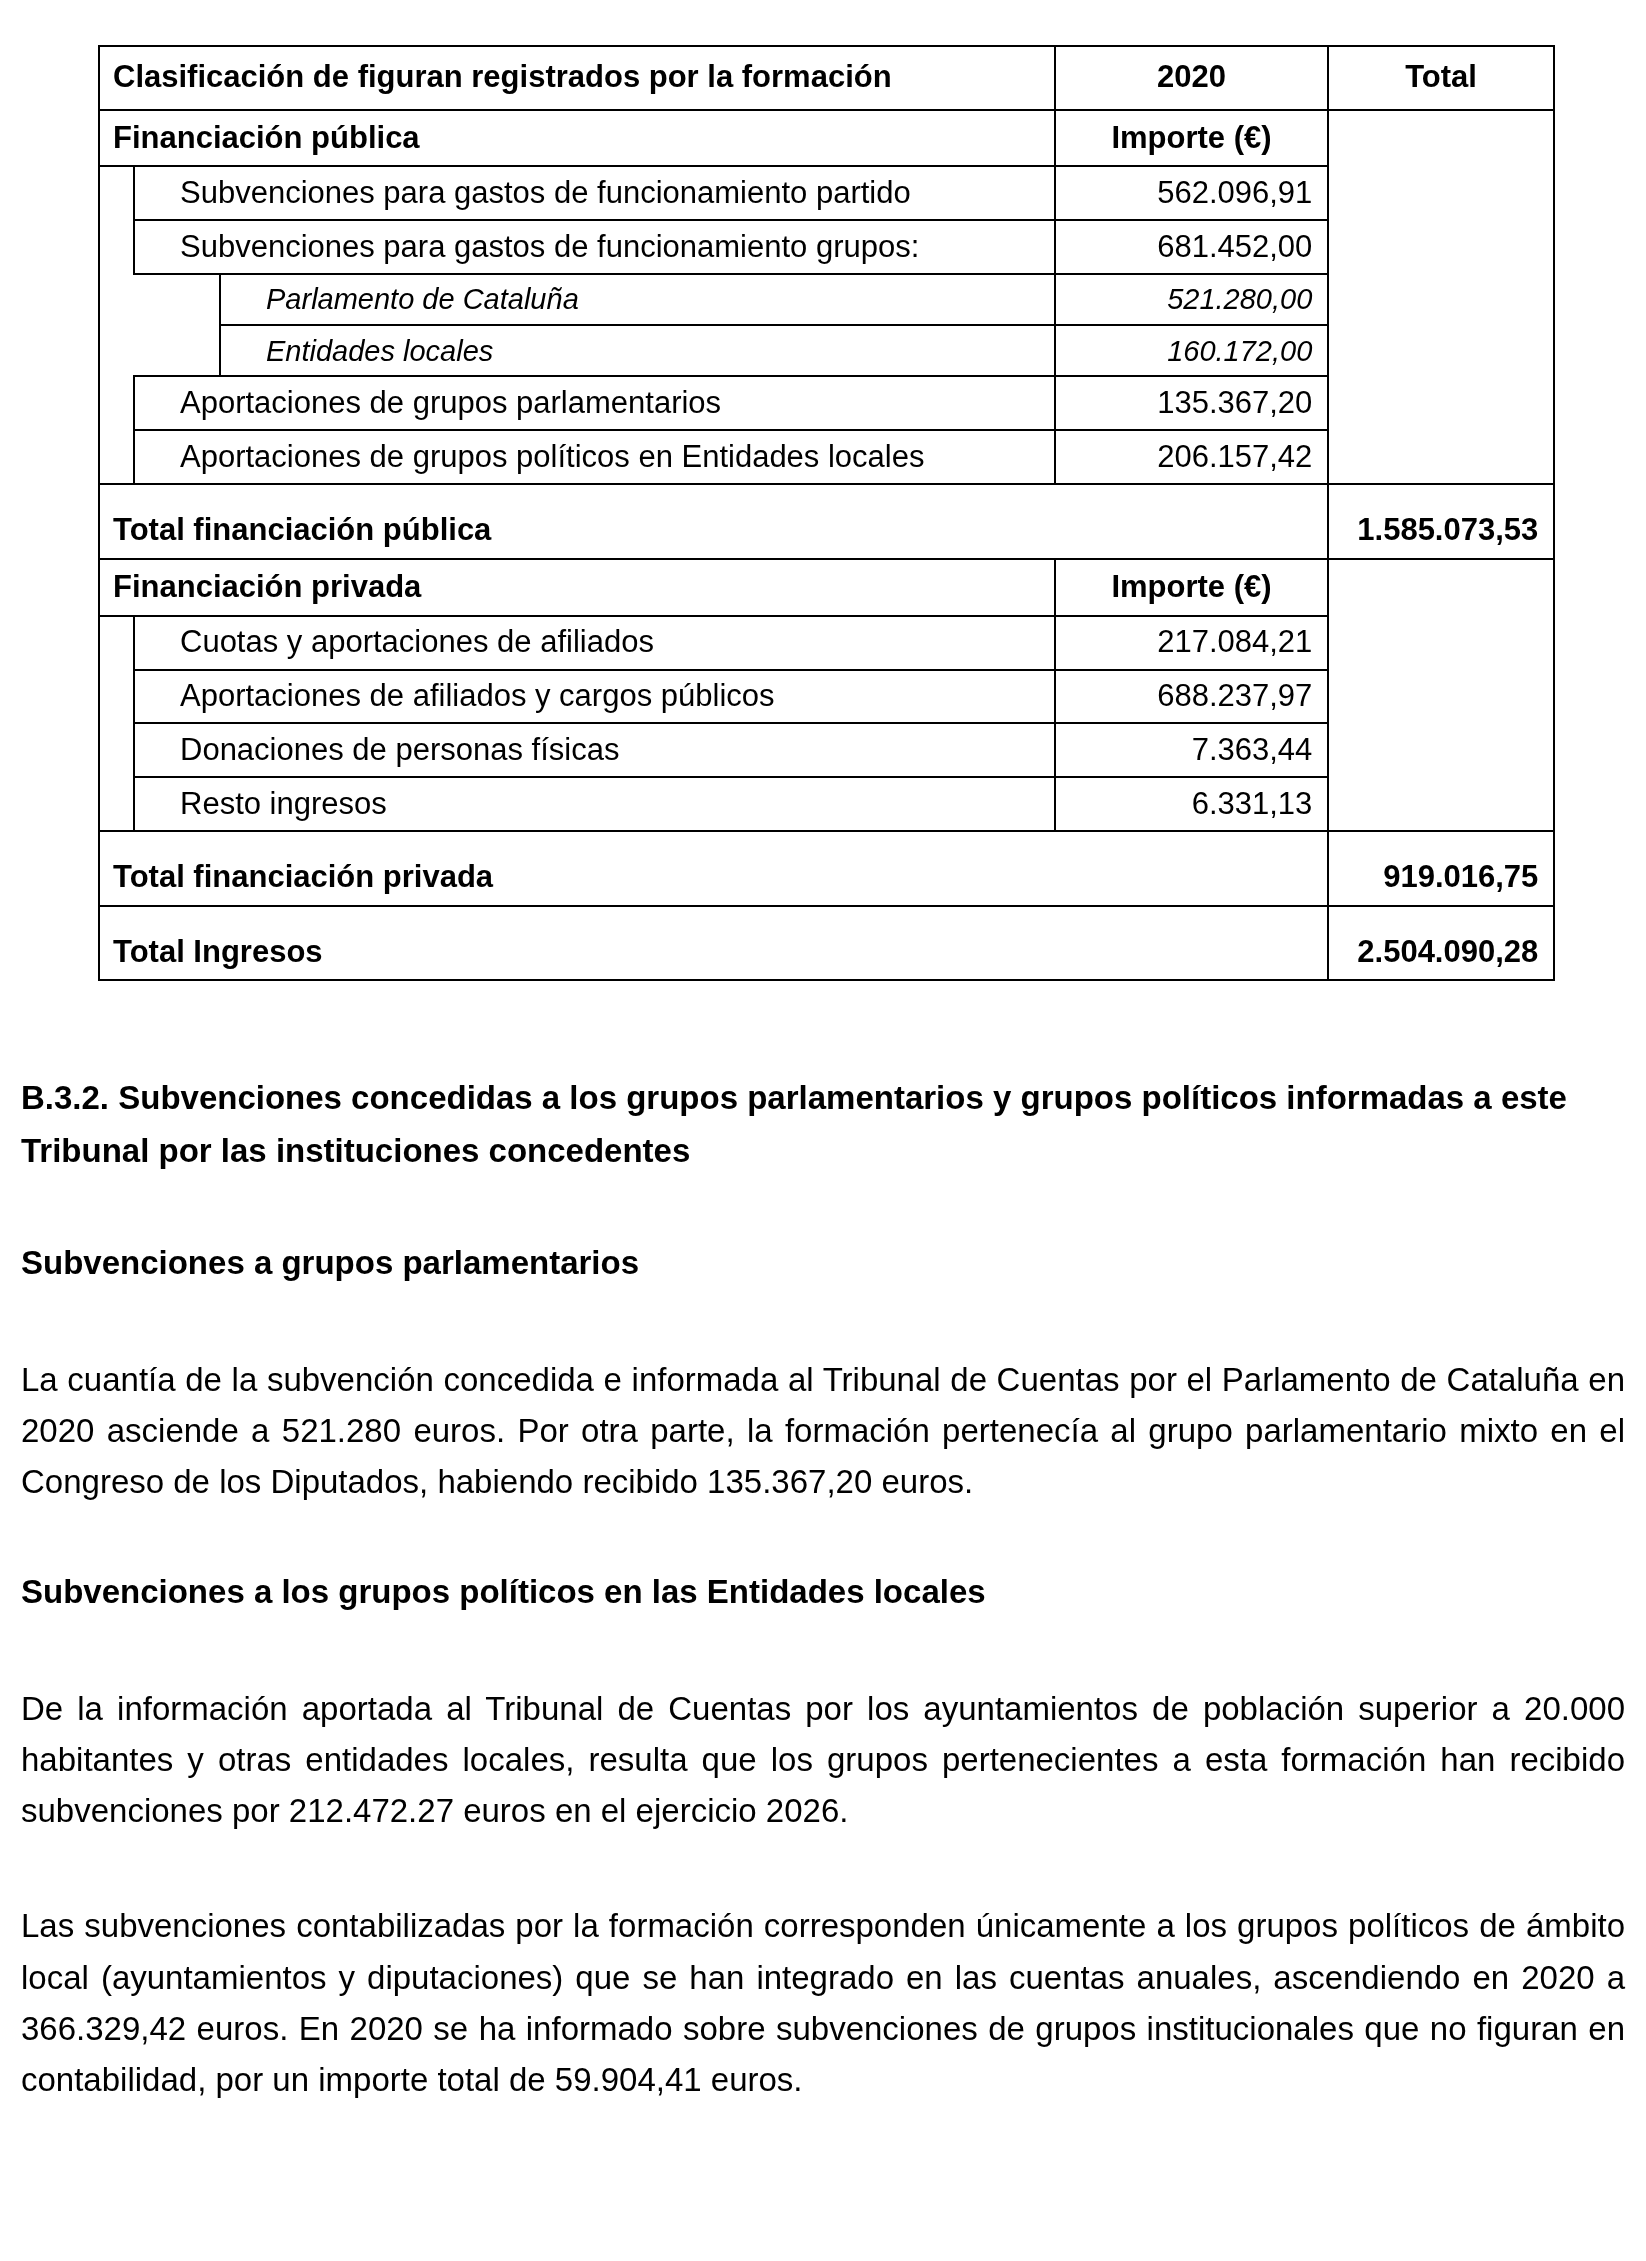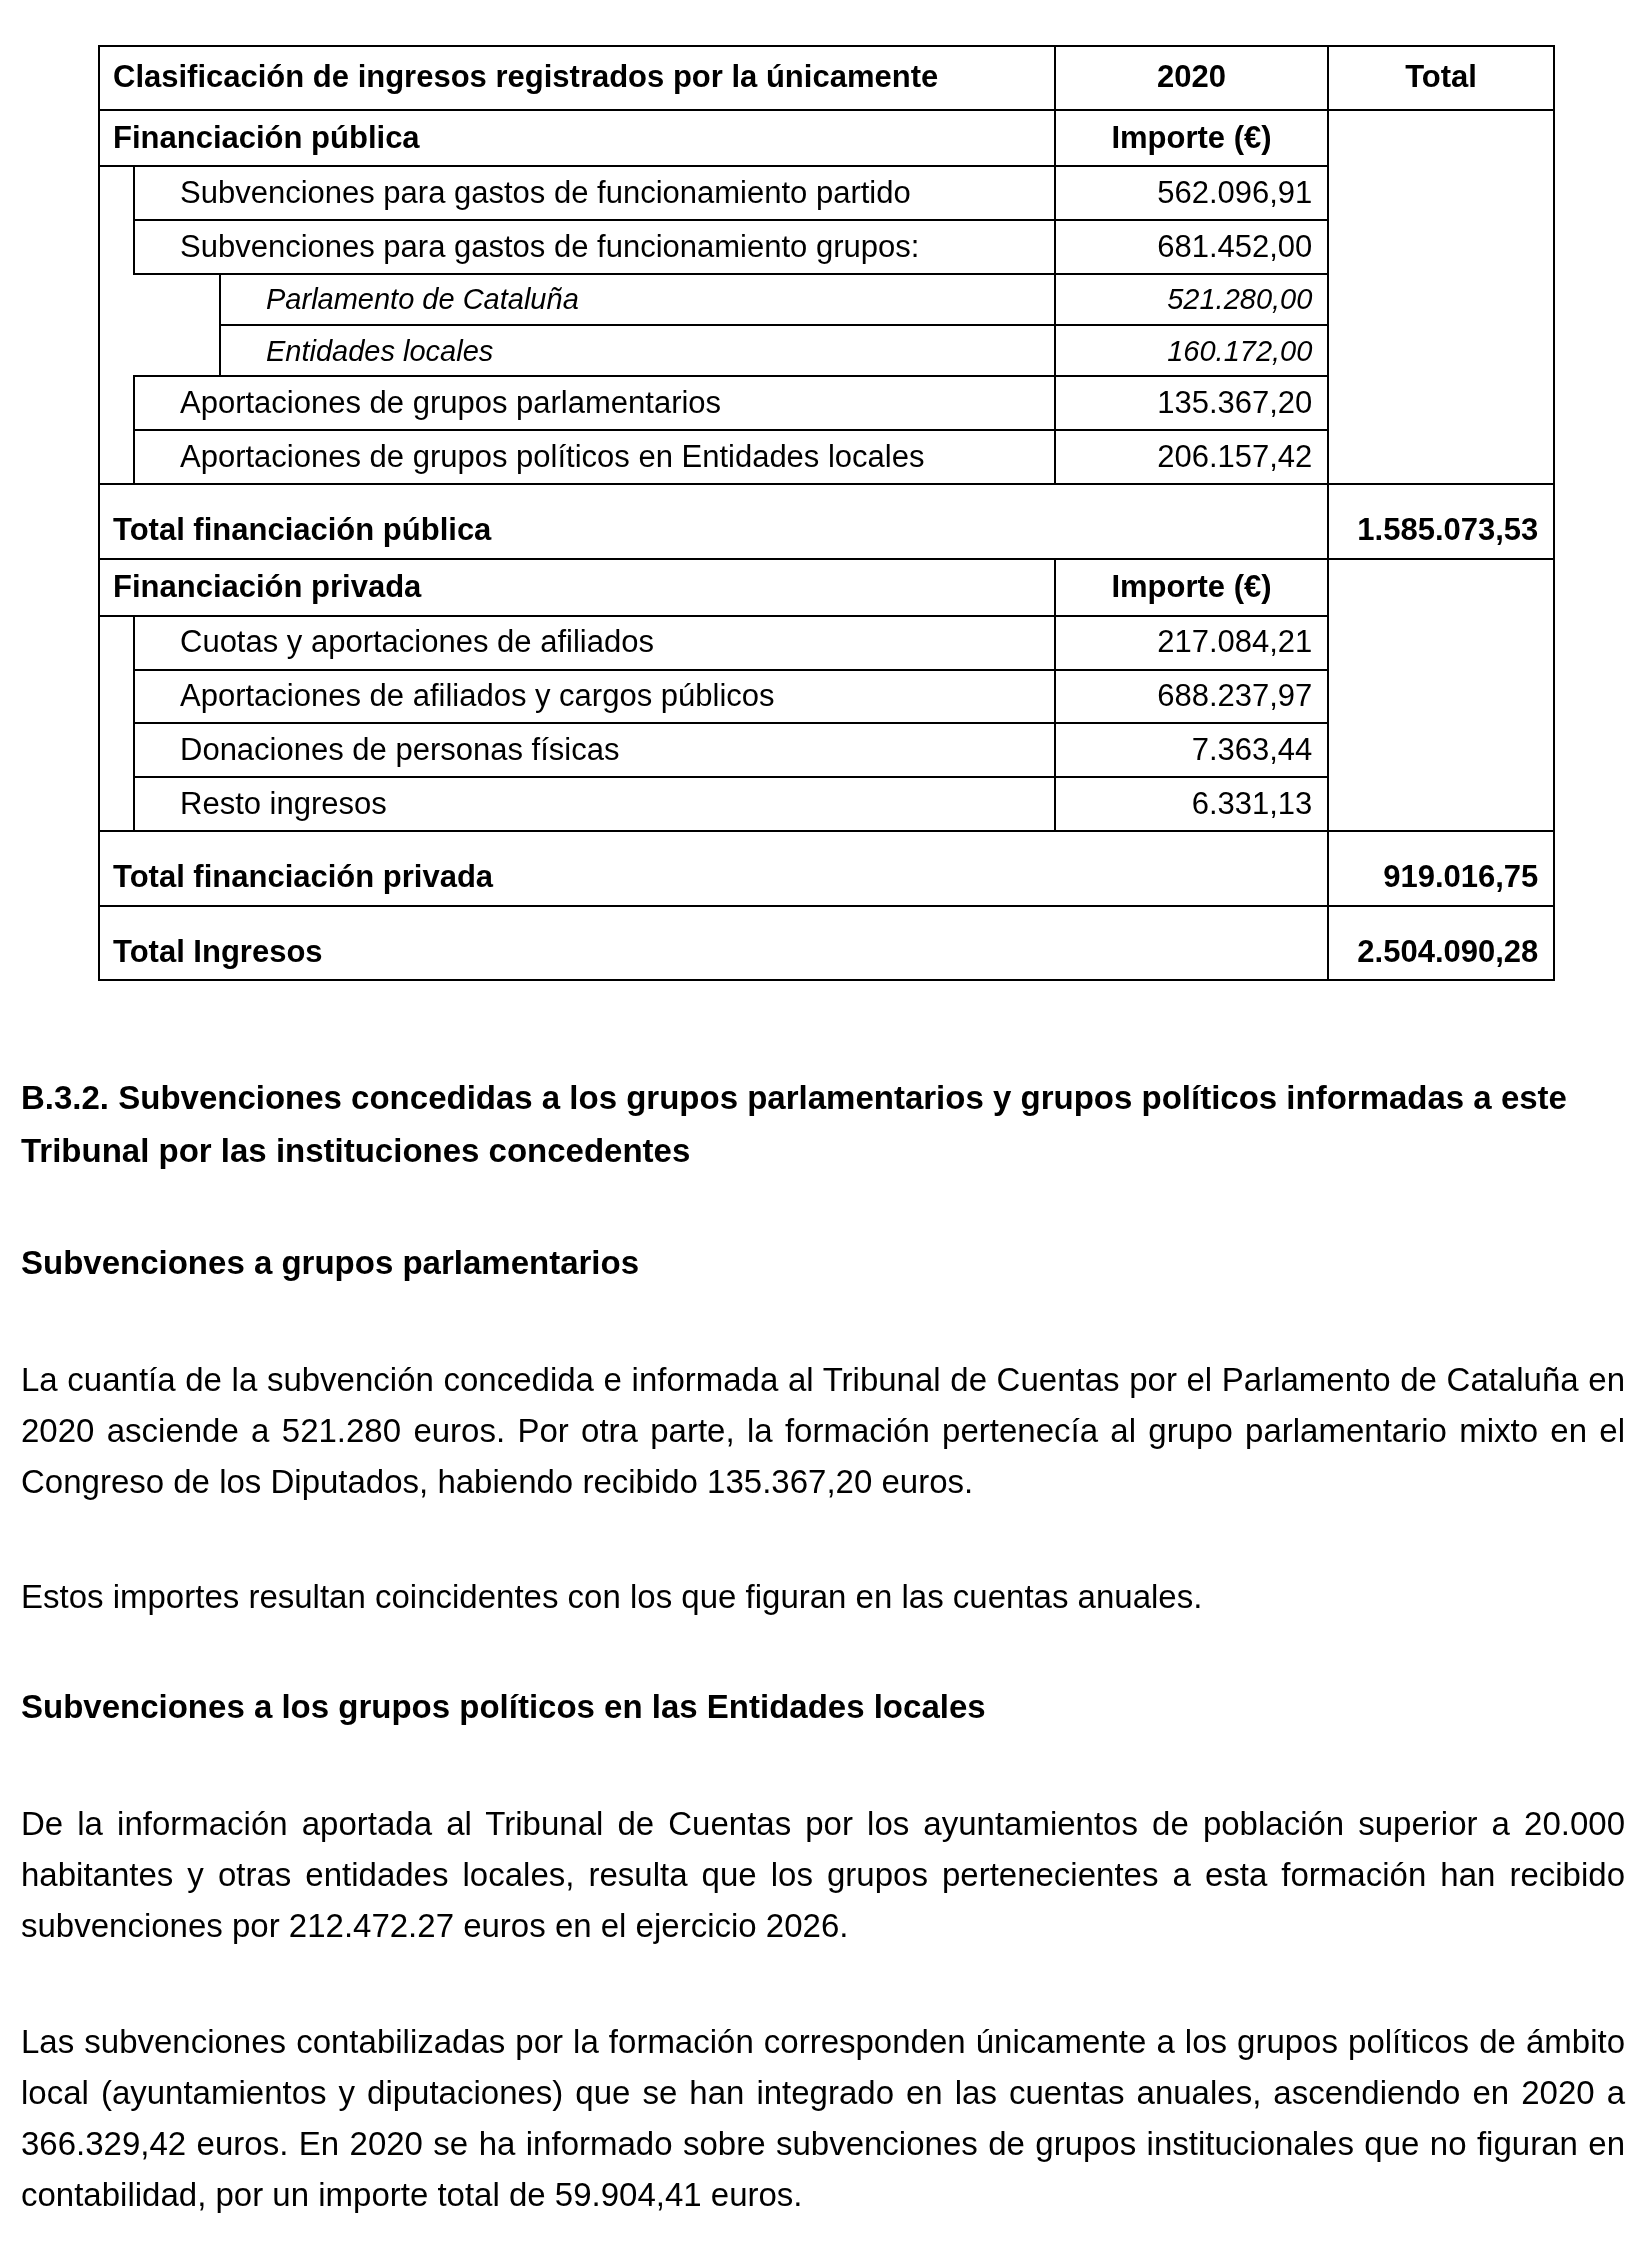--- a/index.html
+++ b/index.html
@@ -85,21 +85,21 @@
     <colgroup>
       <col class="ca">
         <col class="cb">
         <col class="cc">
         <col class="cd">
         <col class="ce">
     </colgroup>
 
     <tbody>
         <tr class="r-head">
-      <td colspan="3" class="lab bold">Clasificación de ingresos registrados por la únicamente</td>
+      <td colspan="3" class="lab bold">Clasificación de figuran registrados por la formación</td>
       <td class="ctr bold">2020</td>
       <td class="ctr bold">Total</td>
     </tr>
 
     <tr class="r-sec">
       <td colspan="3" class="lab bold">Financiación pública</td>
       <td class="ctr bold">Importe (€)</td>
       <td rowspan="7" class="spacer"></td>
     </tr>
 
@@ -188,21 +188,20 @@
   </tbody>
     </table>
 
   <div class="textblock">
     <h2 class="sec-heading">B.3.2. Subvenciones concedidas a los grupos parlamentarios y grupos políticos informadas a este Tribunal por las instituciones concedentes</h2>
 
     <h3 class="sub-heading">Subvenciones a grupos parlamentarios</h3>
 
     <p class="para">La cuantía de la subvención concedida e informada al Tribunal de Cuentas por el Parlamento de Cataluña en 2020 asciende a 521.280 euros. Por otra parte, la formación pertenecía al grupo parlamentario mixto en el Congreso de los Diputados, habiendo recibido 135.367,20 euros.</p>
 
-    <p class="para noj">Estos importes resultan coincidentes con los que figuran en las cuentas anuales.</p>
 
     <h3 class="sub-heading">Subvenciones a los grupos políticos en las Entidades locales</h3>
 
     <p class="para">De la información aportada al Tribunal de Cuentas por los ayuntamientos de población superior a 20.000 habitantes y otras entidades locales, resulta que los grupos pertenecientes a esta formación han recibido subvenciones por 212.472.27 euros en el ejercicio 2026.</p>
 
     <p class="para">Las subvenciones contabilizadas por la formación corresponden únicamente a los grupos políticos de ámbito local (ayuntamientos y diputaciones) que se han integrado en las cuentas anuales, ascendiendo en 2020 a 366.329,42 euros. En 2020 se ha informado sobre subvenciones de grupos institucionales que no figuran en contabilidad, por un importe total de 59.904,41 euros.</p>
   </div>
 
 </div>
 

